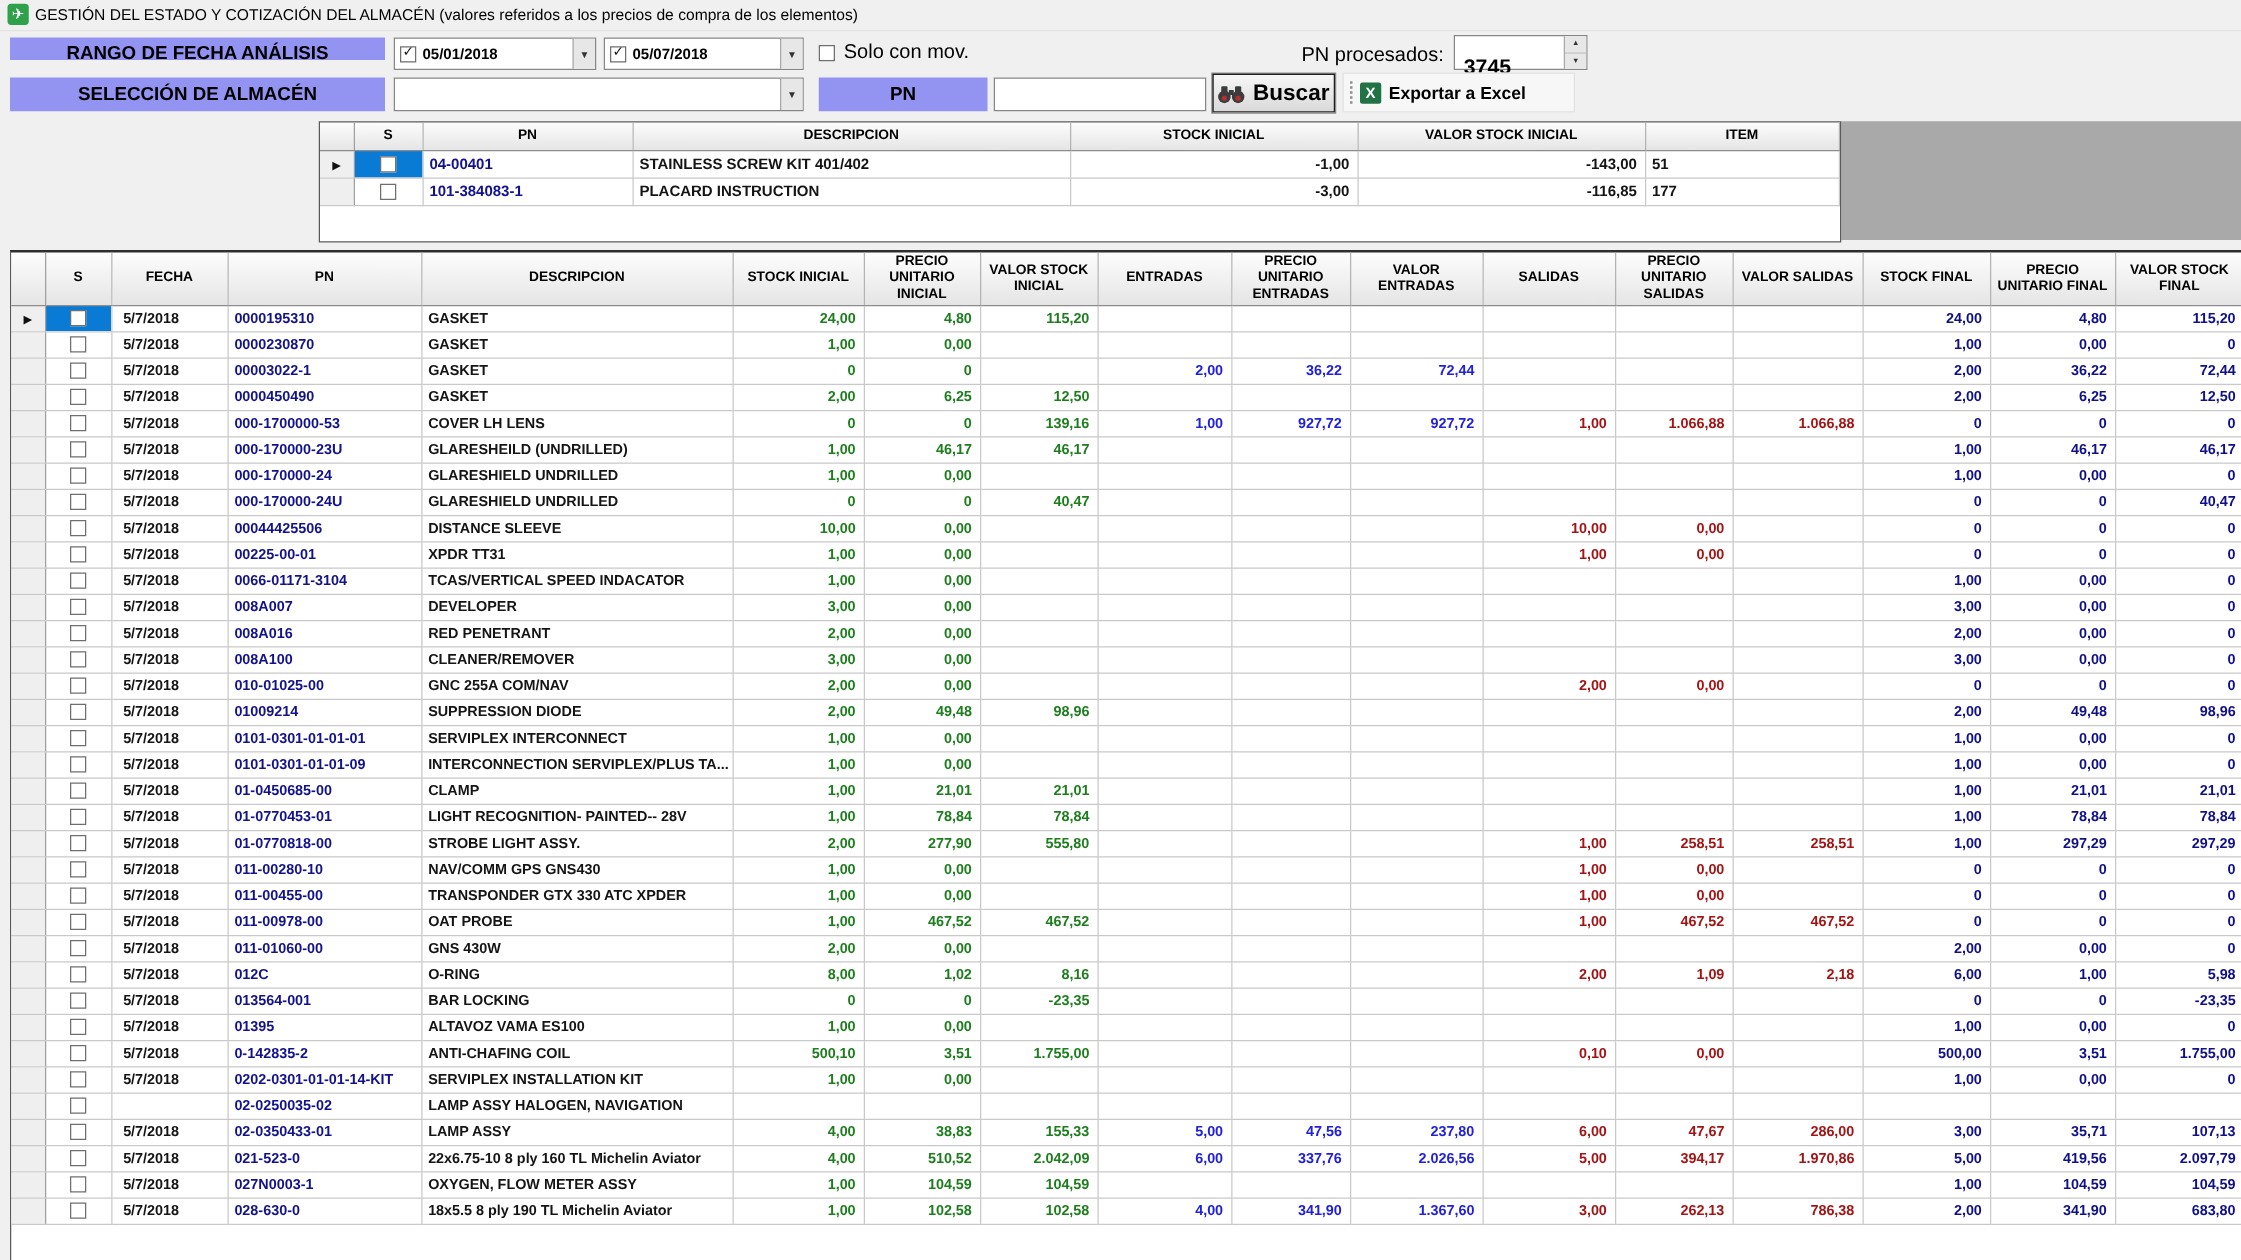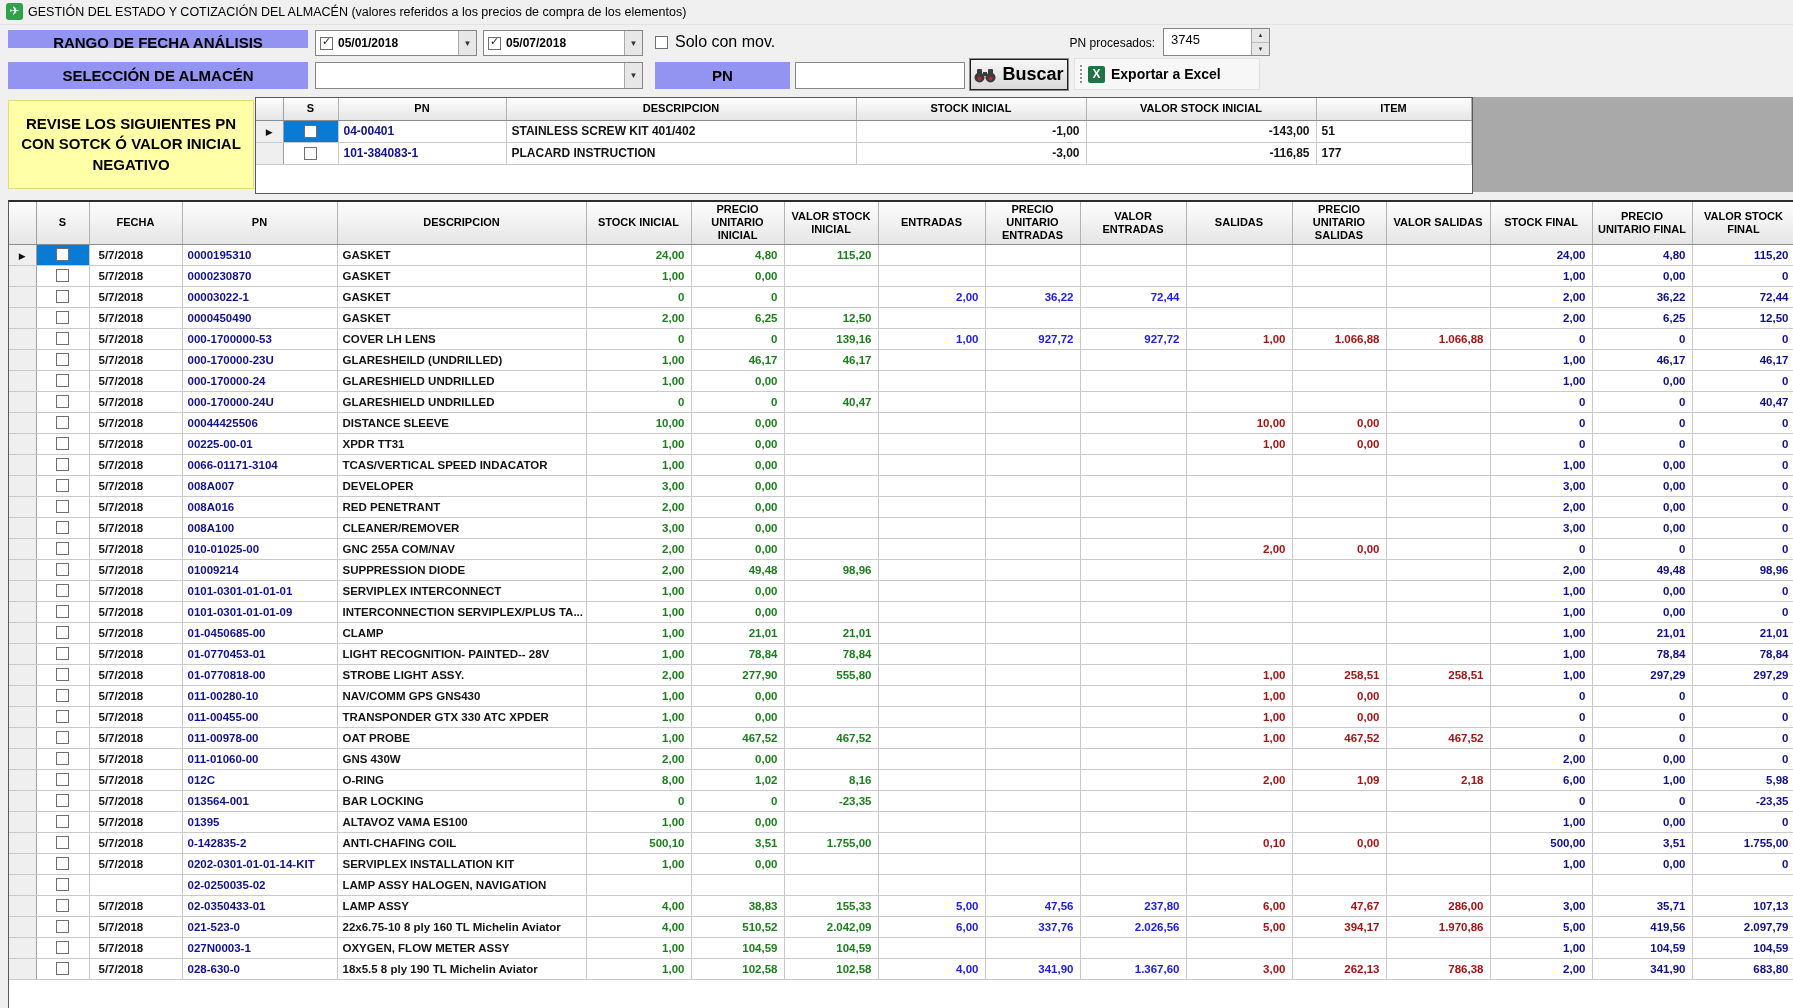--- a/index.html
+++ b/index.html
@@ -17,24 +17,24 @@
   .lblpn{left:655px;top:62px;width:135px;height:27px;line-height:27px;}
   
   .datebox{position:absolute;top:30px;height:26px;background:#fff;border:1px solid #868686;
            display:flex;align-items:center;gap:5px;padding-left:4px;box-sizing:border-box;}
   .date1{left:315px;width:162px;} .date2{left:483px;width:160px;}
   .dateval{font-weight:bold;font-size:12px;}
   .dd{margin-left:auto;width:17px;align-self:stretch;background:#e7e7e7;border-left:1px solid #a9a9a9;
       display:flex;align-items:center;justify-content:center;font-size:8px;color:#333;}
   .solo{position:absolute;left:655px;top:33px;display:flex;align-items:center;gap:7px;}
   .sololbl{font-weight:normal;font-size:16px;}
-  .pnproc{position:absolute;left:1035px;top:36px;width:120px;text-align:right;font-size:12px;}
+  .pnproc{position:absolute;left:1035px;top:36px;width:120px;text-align:right;font-size:16px;}
   .spinner{position:absolute;left:1163px;top:28px;width:107px;height:28px;background:#fff;
            border:1px solid #868686;display:flex;box-sizing:border-box;}
-  .spinval{flex:1;font-size:13px;font-weight:normal;padding:3px 0 0 7px;}
+  .spinval{flex:1;font-size:17px;font-weight:bold;padding:15px 0 0 7px;}
   .spinbtns{width:17px;display:flex;flex-direction:column;border-left:1px solid #a9a9a9;}
   .sb{flex:1;font-size:6px;display:flex;align-items:center;justify-content:center;background:#e7e7e7;color:#333;}
   .sb:first-child{border-bottom:1px solid #bdbdbd;}
   .combo{position:absolute;left:315px;top:62px;width:328px;height:27px;background:#fff;border:1px solid #868686;
          display:flex;align-items:center;box-sizing:border-box;padding-left:4px;font-size:14px;}
   .pninput{position:absolute;left:795px;top:62px;width:170px;height:27px;border:1px solid #868686;
            box-sizing:border-box;font-size:14px;font-weight:bold;padding:0 5px;font-family:inherit;}
   
   .buscar{position:absolute;left:970px;top:59px;width:98px;height:31px;
           background:linear-gradient(#f7f7f7,#d9d9d9);border:1px solid #1f1f1f;box-shadow:0 0 0 1px #8a8a8a;
@@ -138,21 +138,20 @@
   </button>
 
   <div class="toolpanel">
     <span class="grip"></span>
     <span class="excel">
       <span class="xlicon">X</span>
       <span>Exportar a Excel</span>
     </span>
   </div>
 
-  <div class="warning">REVISE LOS SIGUIENTES PN CON SOTCK Ó VALOR INICIAL NEGATIVO</div>
 
   <div class="graypanel"></div>
 
   <div class="grid neggrid">
     <table id="neg-table">
       <colgroup>
         <col style="width:27px">
           <col style="width:55px">
           <col style="width:168px">
           <col style="width:350px">

